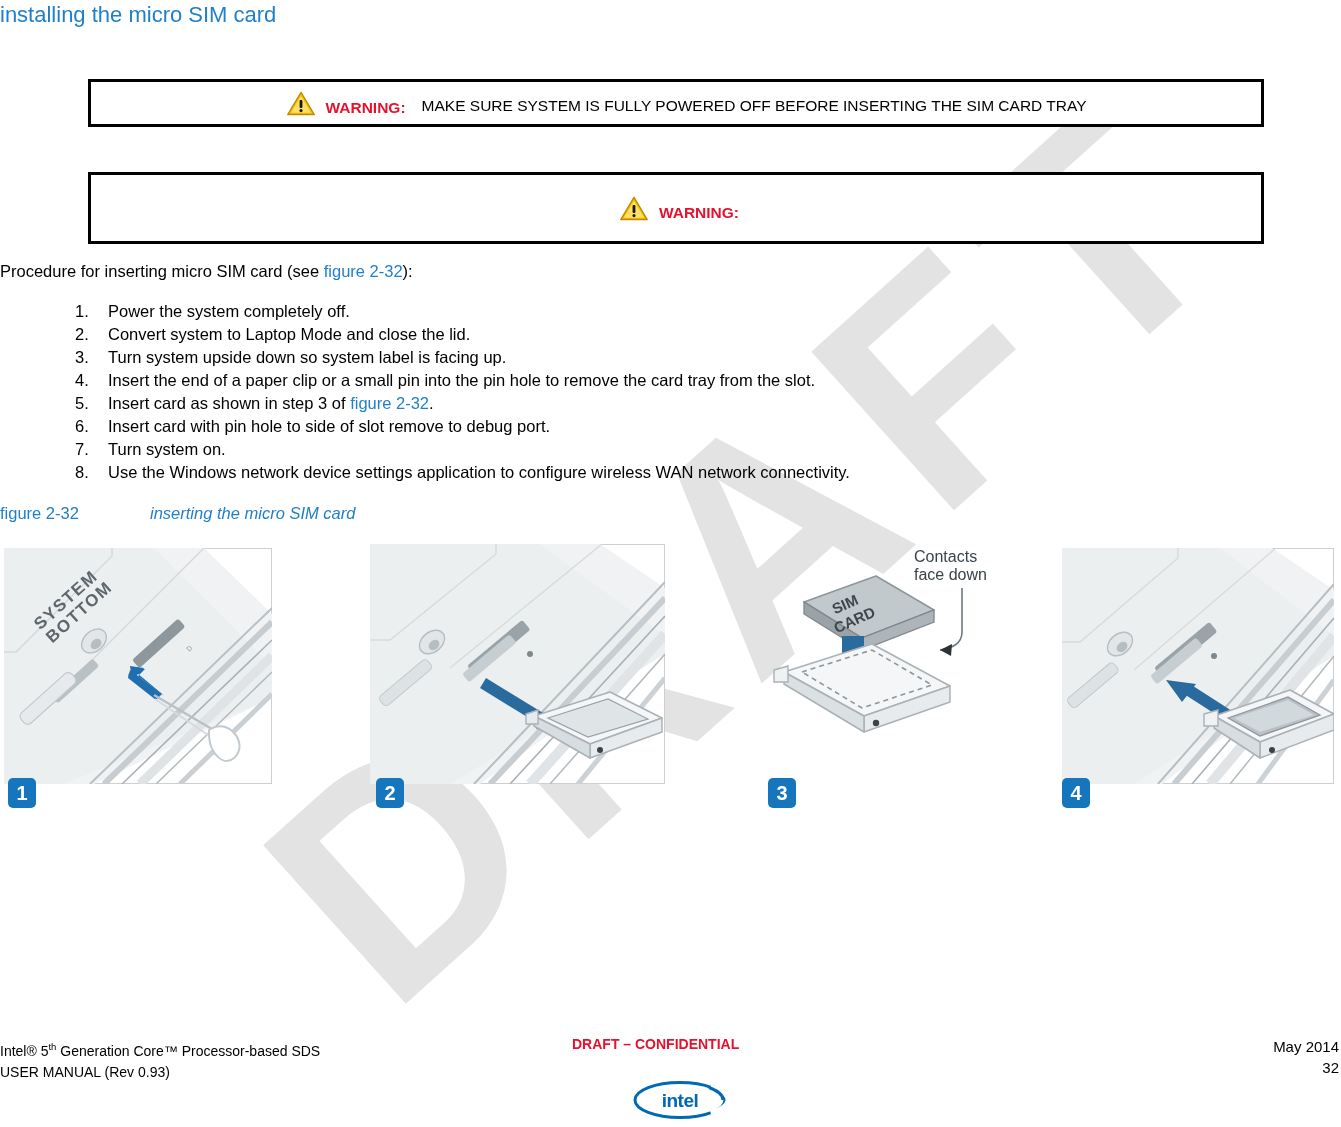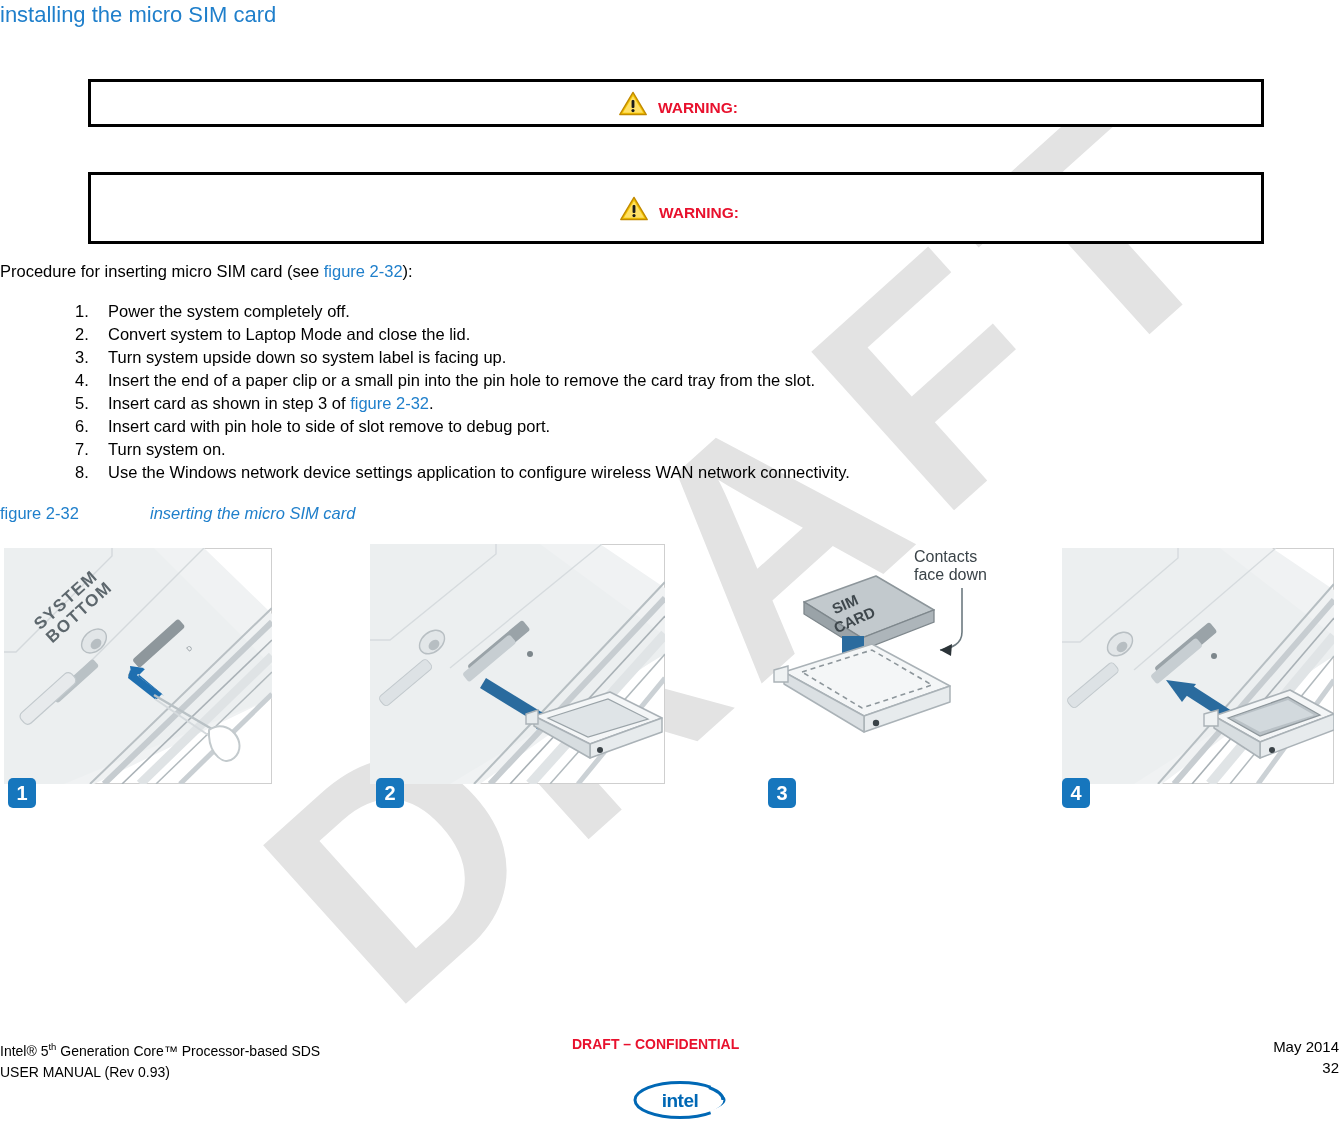--- a/index.html
+++ b/index.html
@@ -251,20 +251,21 @@
 
   <div class="warning-box" id="warning-box-1">
     <div class="warning-inner">
       <svg class="warn-icon" viewBox="0 0 34 30">
         <path d="M17 2.5 L32 27.5 L2 27.5 Z" fill="#f2c200" stroke="#c28a00" stroke-width="1.6" stroke-linejoin="round"></path>
         <path d="M17 6.5 L28.5 25.5 L5.5 25.5 Z" fill="#ffe066" stroke="none"></path>
         <rect x="15.4" y="11" width="3.2" height="9.2" rx="1.2" fill="#1a1a1a"></rect>
         <circle cx="17" cy="23" r="1.8" fill="#1a1a1a"></circle>
       </svg>
       <span class="warn-label">WARNING:</span>
+      <span class="warn-text">MAKE SURE SYSTEM IS FULLY POWERED OFF BEFORE INSERTING THE SIM CARD TRAY</span>
     </div>
   </div>
 
   <div class="warning-box" id="warning-box-2">
     <div class="warning-inner">
       <svg class="warn-icon" viewBox="0 0 34 30">
         <path d="M17 2.5 L32 27.5 L2 27.5 Z" fill="#f2c200" stroke="#c28a00" stroke-width="1.6" stroke-linejoin="round"></path>
         <path d="M17 6.5 L28.5 25.5 L5.5 25.5 Z" fill="#ffe066" stroke="none"></path>
         <rect x="15.4" y="11" width="3.2" height="9.2" rx="1.2" fill="#1a1a1a"></rect>
         <circle cx="17" cy="23" r="1.8" fill="#1a1a1a"></circle>

